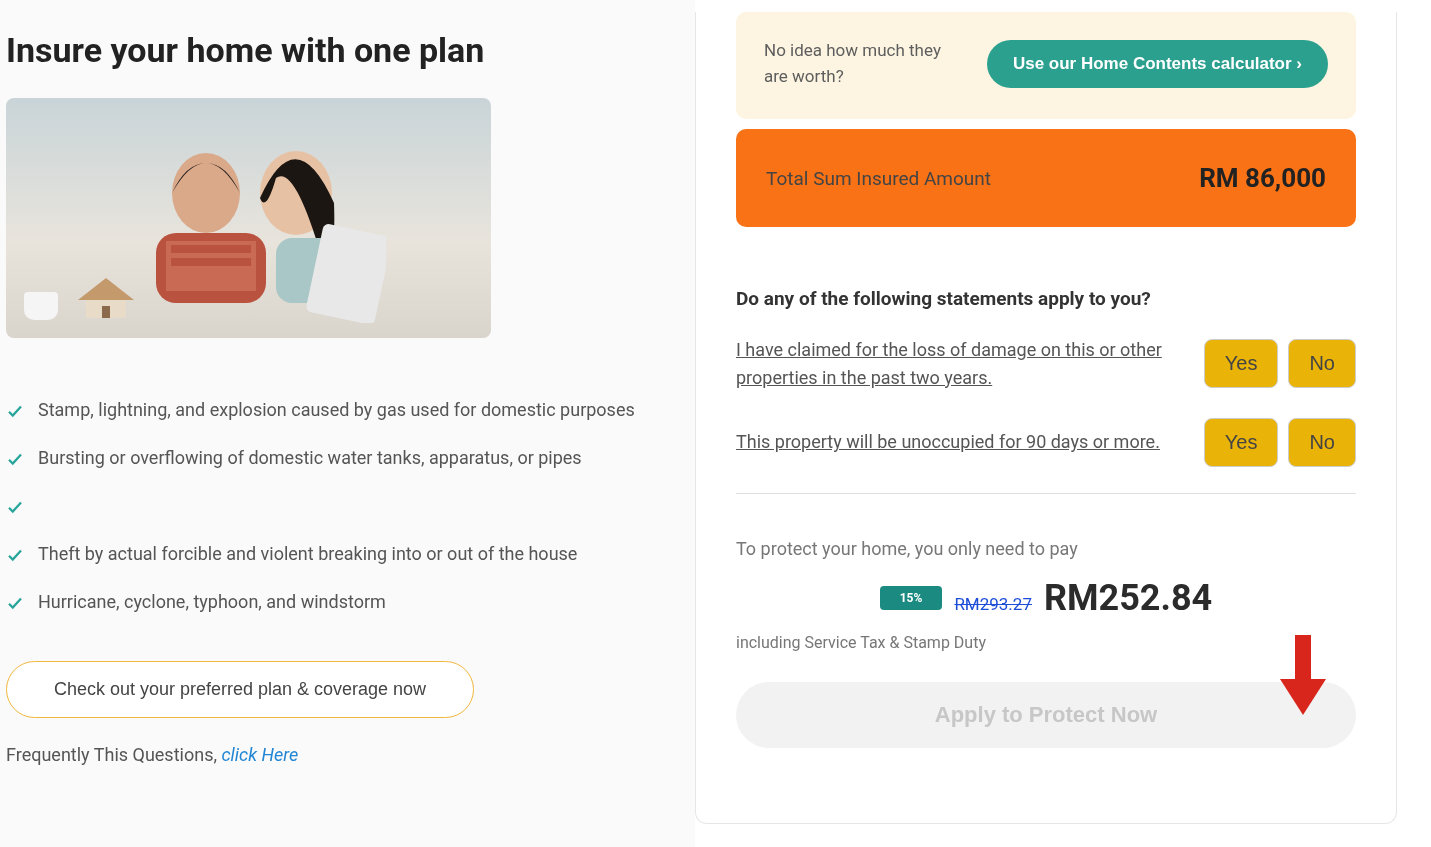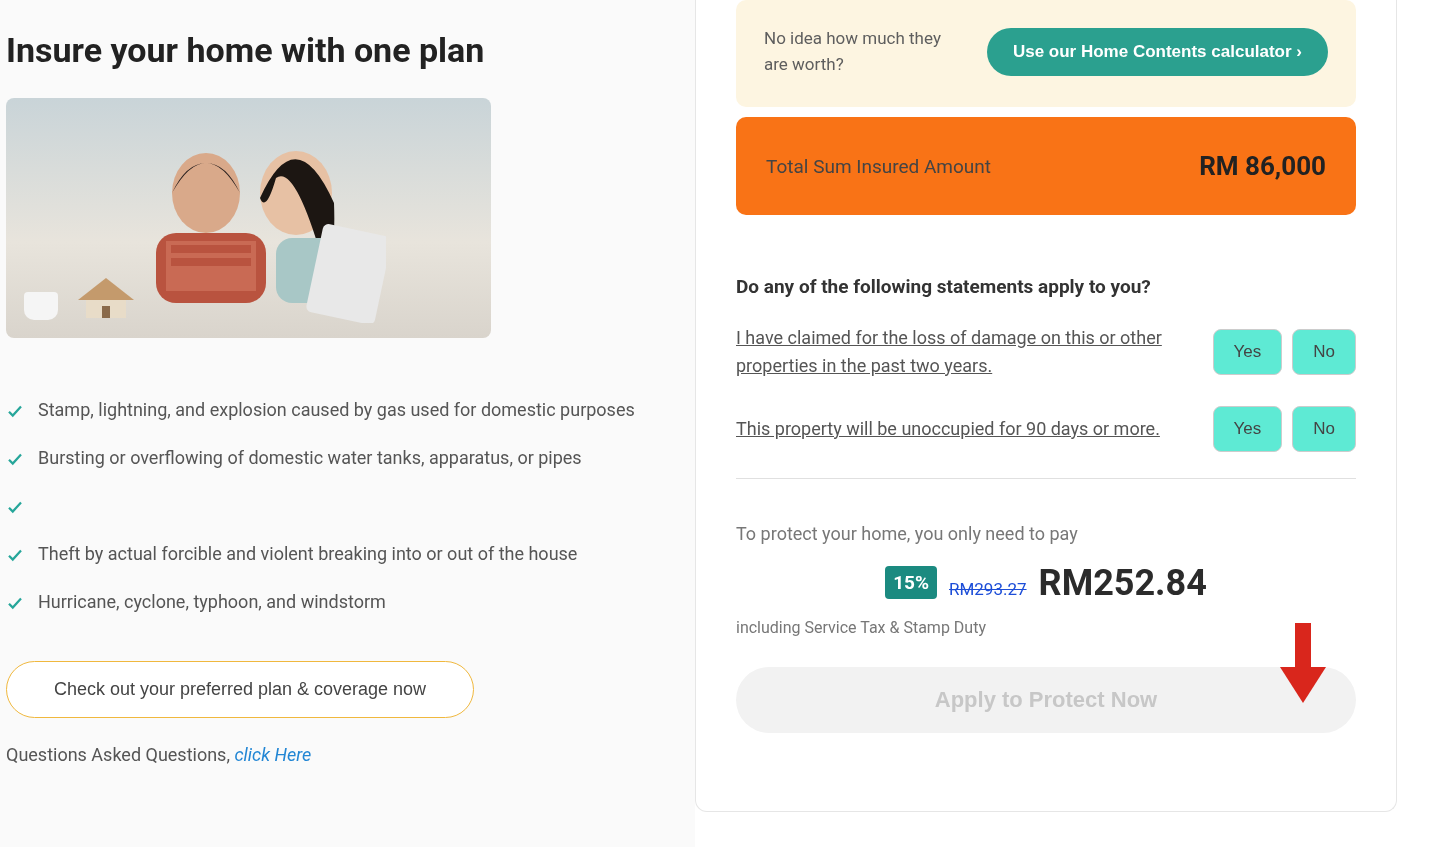--- a/index.html
+++ b/index.html
@@ -77,20 +77,21 @@
     padding: 0 34px 0 0;
   }
   .card {
     border:1px solid #e6e6e6;
     border-radius:0 0 12px 12px;
     border-top:none;
     padding: 0 0 20px 0;
     background:#fff;
     height: 812px;
     position:relative;
+    margin-top:12px;
   }
   .calc-box {
     margin: 0 40px 10px 40px;
     background:#fdf5e1;
     border-radius:10px;
     padding: 26px 28px 30px 28px;
     display:flex;
     align-items:center;
     justify-content:space-between;
   }
@@ -121,34 +122,34 @@
     margin: 60px 40px 0 40px;
   }
   .q-heading { font-size:19px; font-weight:700; color:#333; margin-bottom:26px;}
   .q-row {
     display:flex; justify-content:space-between; align-items:center;
     margin-bottom:26px; gap:30px;
   }
   .q-text { font-size:18px; color:#555; line-height:1.55; flex:1;text-decoration:underline;}
   .yn-group { display:flex; gap:10px; }
   .yn-btn {
-    border:1px solid #ccc; background:#5eead4; border-radius:8px;
-    padding: 12px 20px; font-size:17px; color:#444; cursor:pointer;
+    border:1px solid #ccc; background:#eab308; border-radius:8px;
+    padding: 12px 20px; font-size:20px; color:#444; cursor:pointer;
   }
   .divider {
     height:1px; background:#e0e0e0; margin: 24px 40px 0 40px;
   }
   .pay-section {
     margin: 44px 40px 0 40px; text-align:left; position:relative;
   }
   .pay-heading { font-size:18px; color:#777; margin-bottom:18px;}
   .price-row { display:flex; align-items:baseline; justify-content:center; gap:12px; }
   .discount-badge {
     background:#1b8a80; color:#fff; font-weight:700;
-    padding:5px 8px; border-radius:4px; font-size:19px;
+    padding:5px 20px; border-radius:4px; font-size:12px;
     align-self:center;
   }
   .old-price { color:#1d4ed8; text-decoration:line-through; font-size:17px; font-weight:400;}
   .new-price { font-size:36px; font-weight:700; color:#2b2b2b; }
   .price-note { margin-top:14px; font-size:16px; color:#777;}
   .apply-btn {
     margin: 30px 40px 0 40px;
     width: calc(100% - 80px);
     border:none;
     background:#f2f2f2;
@@ -224,21 +225,21 @@
         <span class="check-icon"><svg viewBox="0 0 24 24">
               <polyline points="4 13 9 18 20 6"></polyline>
             </svg></span>
         <span>Hurricane, cyclone, typhoon, and windstorm</span>
       </li>
     </ul>
 
     <button class="plan-btn">Check out your preferred plan &amp; coverage now</button>
 
     <div class="faq">
-      <span>Questions Asked Questions, </span><a href="#">click Here</a>
+      <span>Frequently This Questions, </span><a href="#">click Here</a>
     </div>
   </div>
 
   <div class="right">
     <div class="card">
 
       <div class="calc-box">
         <div class="calc-text">No idea how much they are worth?</div>
         <button class="calc-btn">Use our Home Contents calculator ›</button>
       </div>

